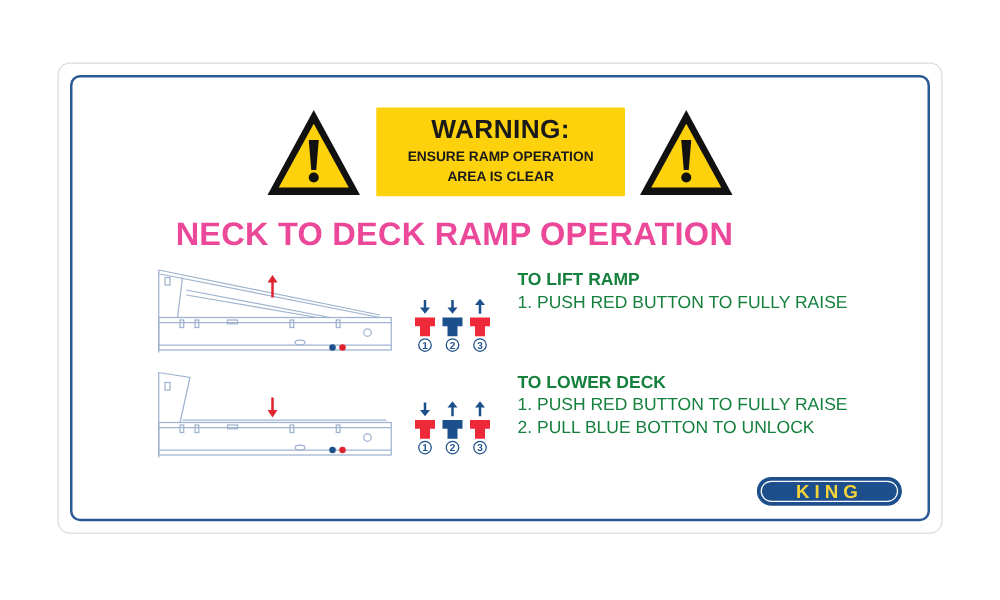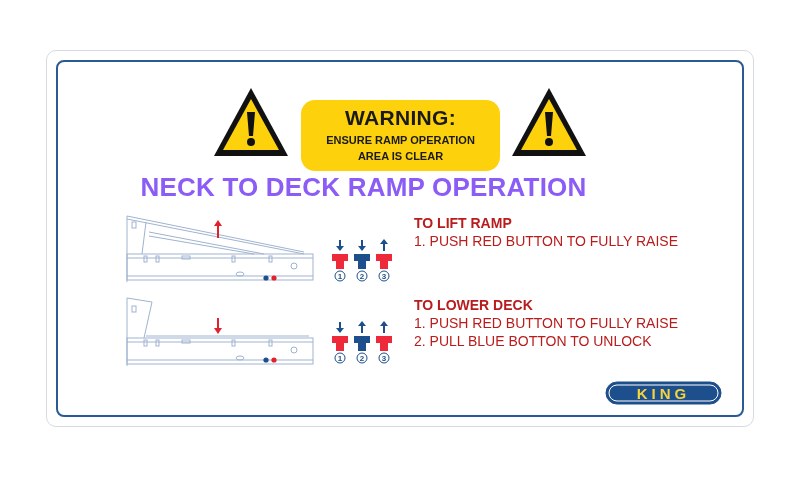--- a/index.html
+++ b/index.html
@@ -1,26 +1,26 @@
 <!DOCTYPE html>
 <html><head>
 <meta charset="utf-8">
 <style>
   html,body{margin:0;padding:0;background:#ffffff;}
   body{width:800px;height:480px;position:relative;overflow:hidden;font-family:"Liberation Sans",sans-serif;}
   .outer{position:absolute;left:46px;top:50px;width:708px;height:377px;border:1px solid #d6dbe2;border-radius:10px;background:#fff;box-sizing:border-box;}
   .inner{position:absolute;left:56px;top:60px;width:688px;height:357px;border:2px solid #2a5a94;border-radius:8px;box-sizing:border-box;}
   .tri{position:absolute;top:86px;width:78px;height:72px;}
-  .warnbox{position:absolute;left:301px;top:86px;width:199px;height:71px;background:#fdd10c;border-radius:14px;text-align:center;color:#1a1a1a;margin-top:14px;}
+  .warnbox{position:absolute;left:301px;top:86px;width:199px;height:71px;background:#fdd10c;border-radius:1px;text-align:center;color:#1a1a1a;}
   .warnbox .w1{font-weight:bold;font-size:21px;line-height:22px;margin-top:7px;letter-spacing:0.3px;}
   .warnbox .w2{font-weight:bold;font-size:11px;line-height:16px;margin-top:3px;}
-  .title{position:absolute;left:0;width:727px;top:172px;text-align:center;font-weight:bold;font-size:26px;color:#8b5cf6;letter-spacing:0.2px;}
+  .title{position:absolute;left:0;width:727px;top:172px;text-align:center;font-weight:bold;font-size:26px;color:#ec4899;letter-spacing:0.2px;}
   .diagram{position:absolute;left:124px;width:190px;}
   .btns{position:absolute;left:330px;width:66px;height:46px;}
-  .instr{position:absolute;left:414px;color:#b91c1c;font-size:14px;line-height:18px;}
+  .instr{position:absolute;left:414px;color:#15803d;font-size:14px;line-height:18px;}
   .instr .h{font-weight:bold;}
   .logo{position:absolute;left:605px;top:381px;width:117px;height:24px;}
 </style>
 </head>
 <body>
 
 <div class="outer"></div>
 <div class="inner"></div>
 
 <svg class="tri" style="left:212px" viewBox="0 0 78 72">

